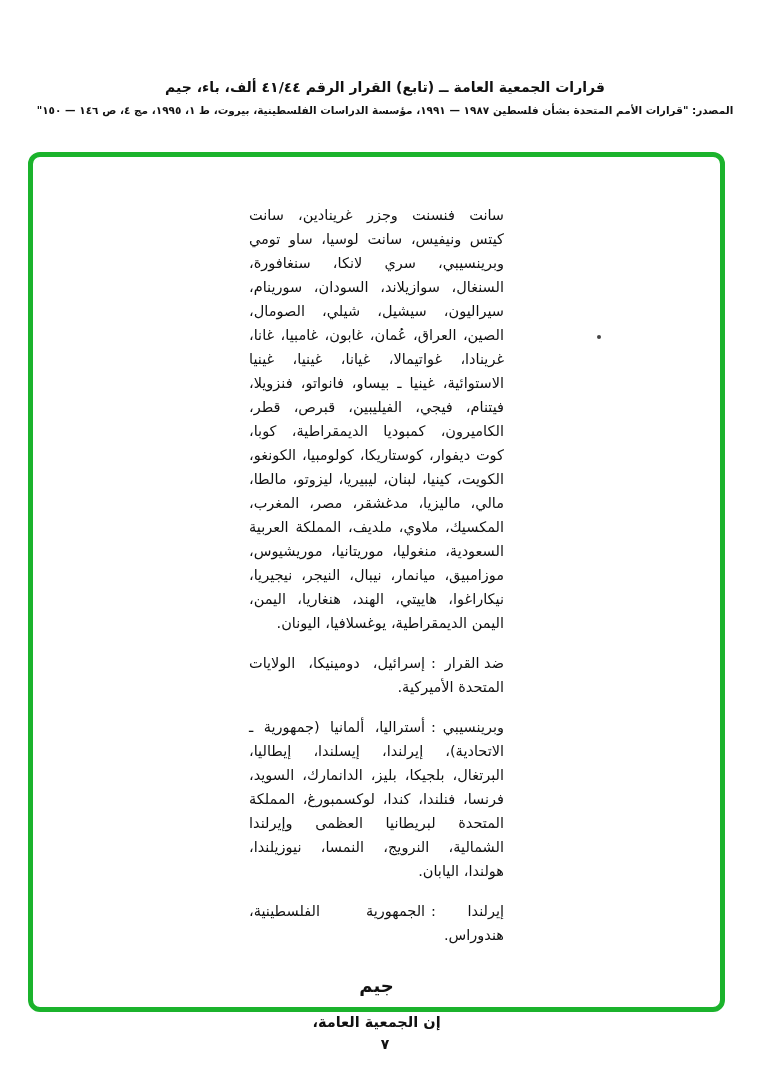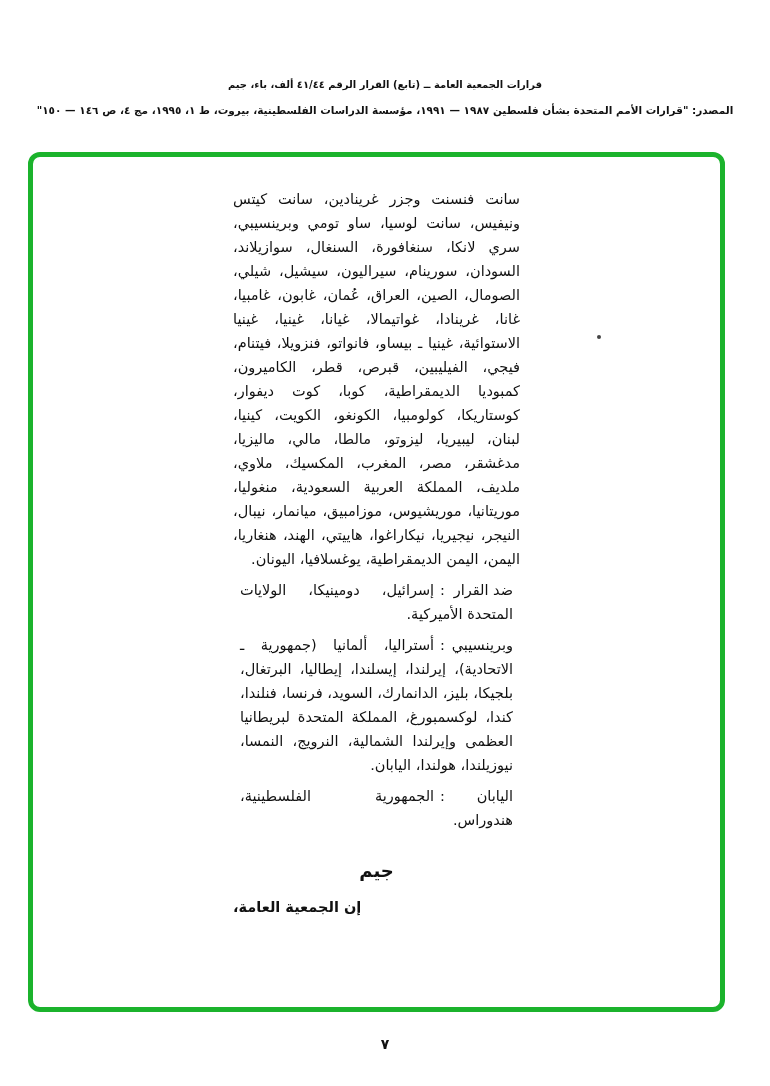--- a/index.html
+++ b/index.html
@@ -7,57 +7,57 @@
     width: 770px; height: 1086px;
     background: #ffffff;
     position: relative;
     font-family: "DejaVu Sans", sans-serif;
     color: #111;
     overflow: hidden;
   }
   .header-title {
     position: absolute; top: 79px; left: 0; width: 770px;
     text-align: center; direction: rtl;
-    font-size: 10px; font-weight: bold; letter-spacing: 0;
+    font-size: 14px; font-weight: bold; letter-spacing: 0;
   }
   .header-source {
     position: absolute; top: 104px; left: 0; width: 770px;
     text-align: center; direction: rtl;
     font-size: 10.5px; font-weight: bold;
   }
   .doc-frame {
     position: absolute; left: 28px; top: 152px;
     width: 687px; height: 850px;
     border: 5px solid #1bb32c;
     border-radius: 12px;
     background: #ffffff;
   }
   .doc-body {
     position: absolute; top: 30px; right: 200px; width: 287px;
     direction: rtl;
     font-size: 14.5px; line-height: 24px;
   }
   .para {
-    margin: 0;
+    margin: 16px;
     text-align: justify;
     text-align-last: right;
   }
-  .vote-row { margin: 7px; text-align: justify; text-align-last: right; }
+  .vote-row { margin: 16px; text-align: justify; text-align-last: right; }
   .vote-label {
     display: inline-block; width: 66px;
     white-space: nowrap; vertical-align: baseline;
   }
   .vote-colon { display: inline-block; margin: 0 2px 0 6px; }
   .section-heading {
     margin: 27px 0 12px 0;
     text-align: center; font-weight: bold; font-size: 18px;
   }
   .preamble-open {
     margin: 12px 0 0 0;
-    font-weight: bold; text-align: left;
+    font-weight: bold; text-align: center;
   }
   .preamble-cont {
     margin: 0;
     font-weight: bold; white-space: nowrap; font-size: 13.2px;
     text-align: right;
   }
   .page-number {
     position: absolute; top: 1036px; left: 0; width: 770px;
     text-align: center; font-size: 14px; font-weight: bold;
   }
@@ -81,21 +81,21 @@
 
     <p class="vote-row">
       <span class="vote-label">ضد القرار</span><span class="vote-colon">:</span><span>إسرائيل، دومينيكا، الولايات المتحدة الأميركية.</span>
     </p>
 
     <p class="vote-row">
       <span class="vote-label">وبرينسيبي</span><span class="vote-colon">:</span><span>أستراليا، ألمانيا (جمهورية ـ الاتحادية)، إيرلندا، إيسلندا، إيطاليا، البرتغال، بلجيكا، بليز، الدانمارك، السويد، فرنسا، فنلندا، كندا، لوكسمبورغ، المملكة المتحدة لبريطانيا العظمى وإيرلندا الشمالية، النرويج، النمسا، نيوزيلندا، هولندا، اليابان.</span>
     </p>
 
     <p class="vote-row">
-      <span class="vote-label">اليابان</span><span class="vote-colon">:</span><span>الجمهورية الفلسطينية، هندوراس.</span>
+      <span class="vote-label">إيرلندا</span><span class="vote-colon">:</span><span>الجمهورية الفلسطينية، هندوراس.</span>
     </p>
 
     <p class="section-heading">جيم</p>
 
     <p class="preamble-open">إن الجمعية العامة،</p>
 
 
   </div>
 
   <div class="speck" style="left:564px; top:178px;"></div>

